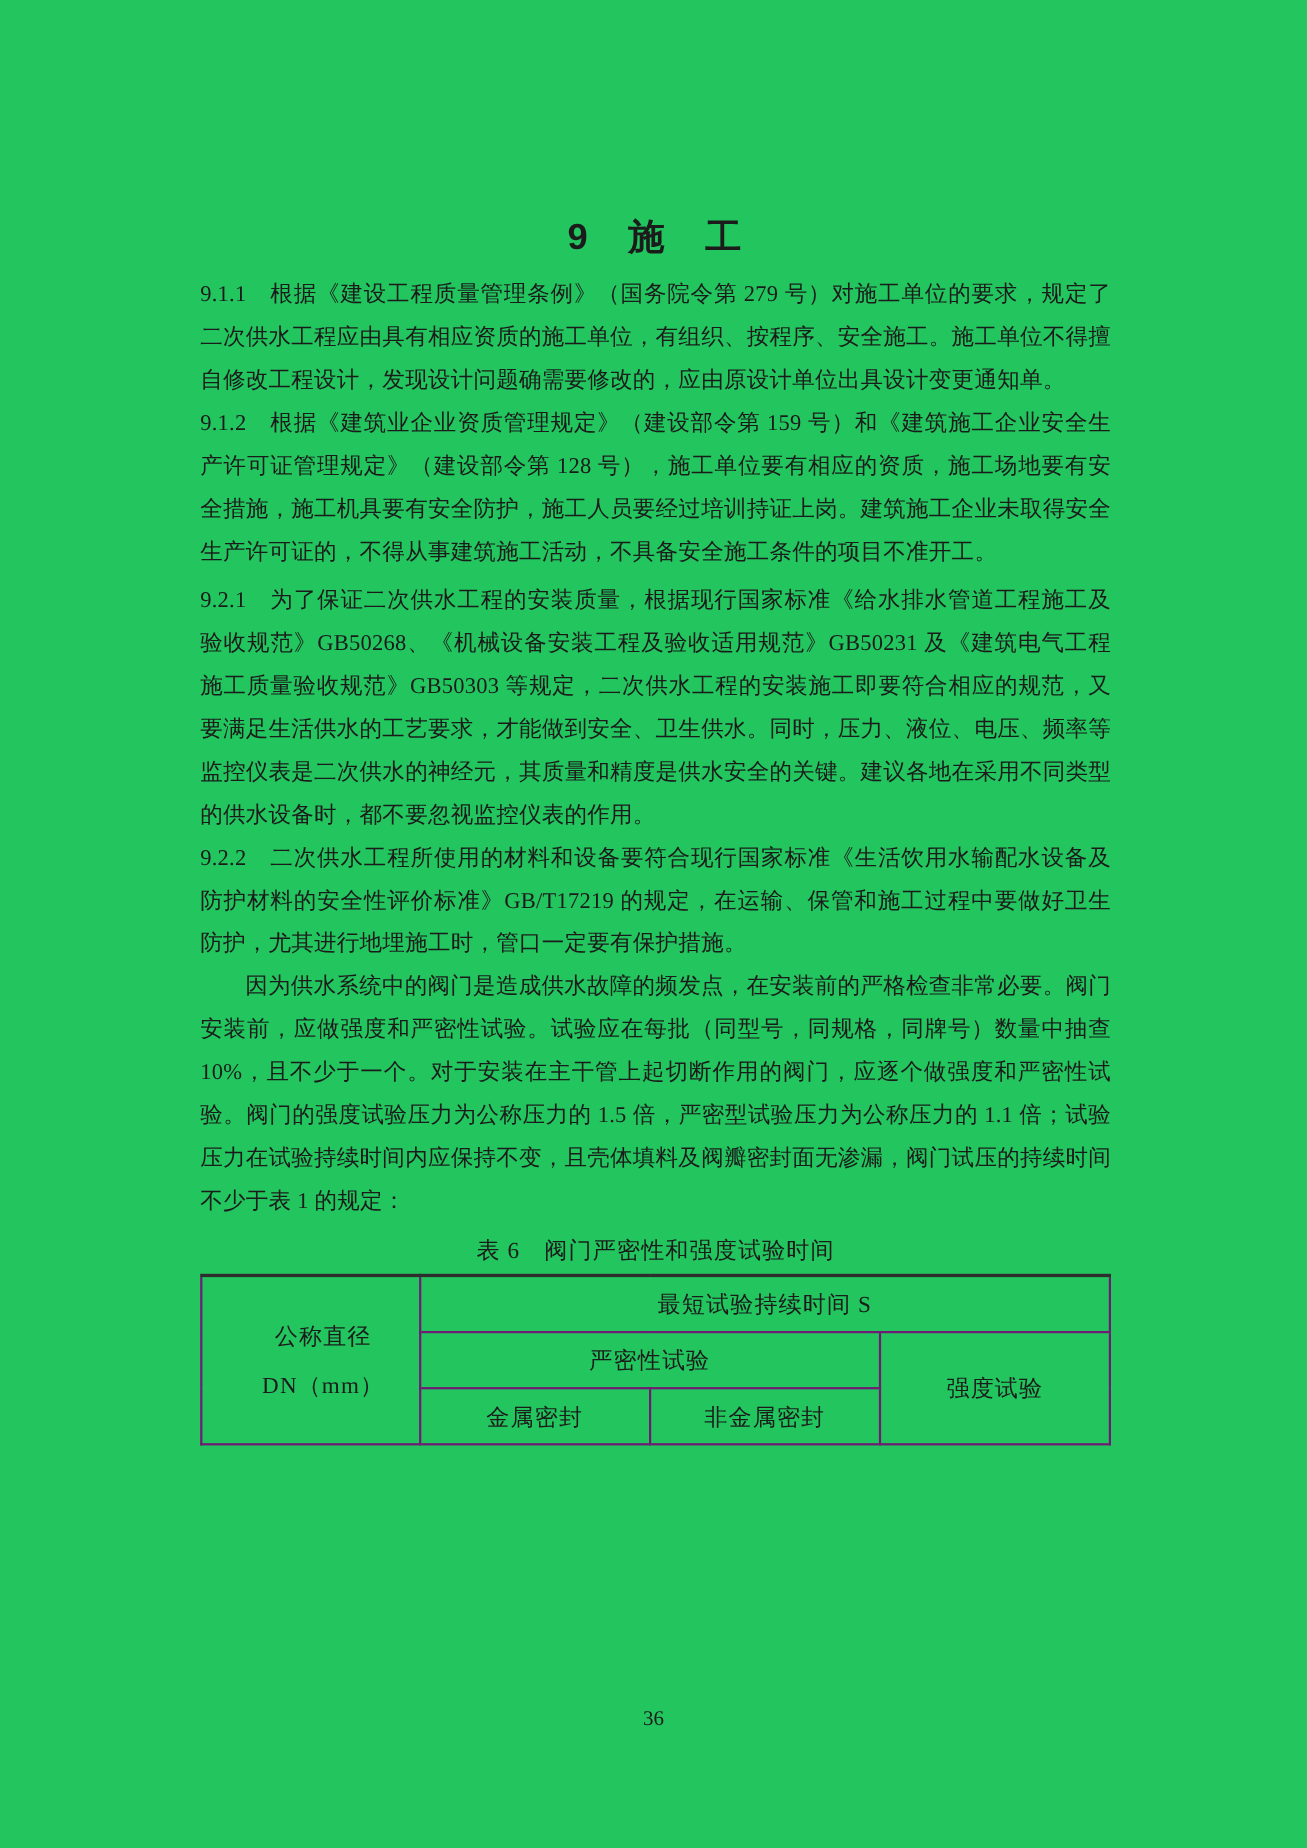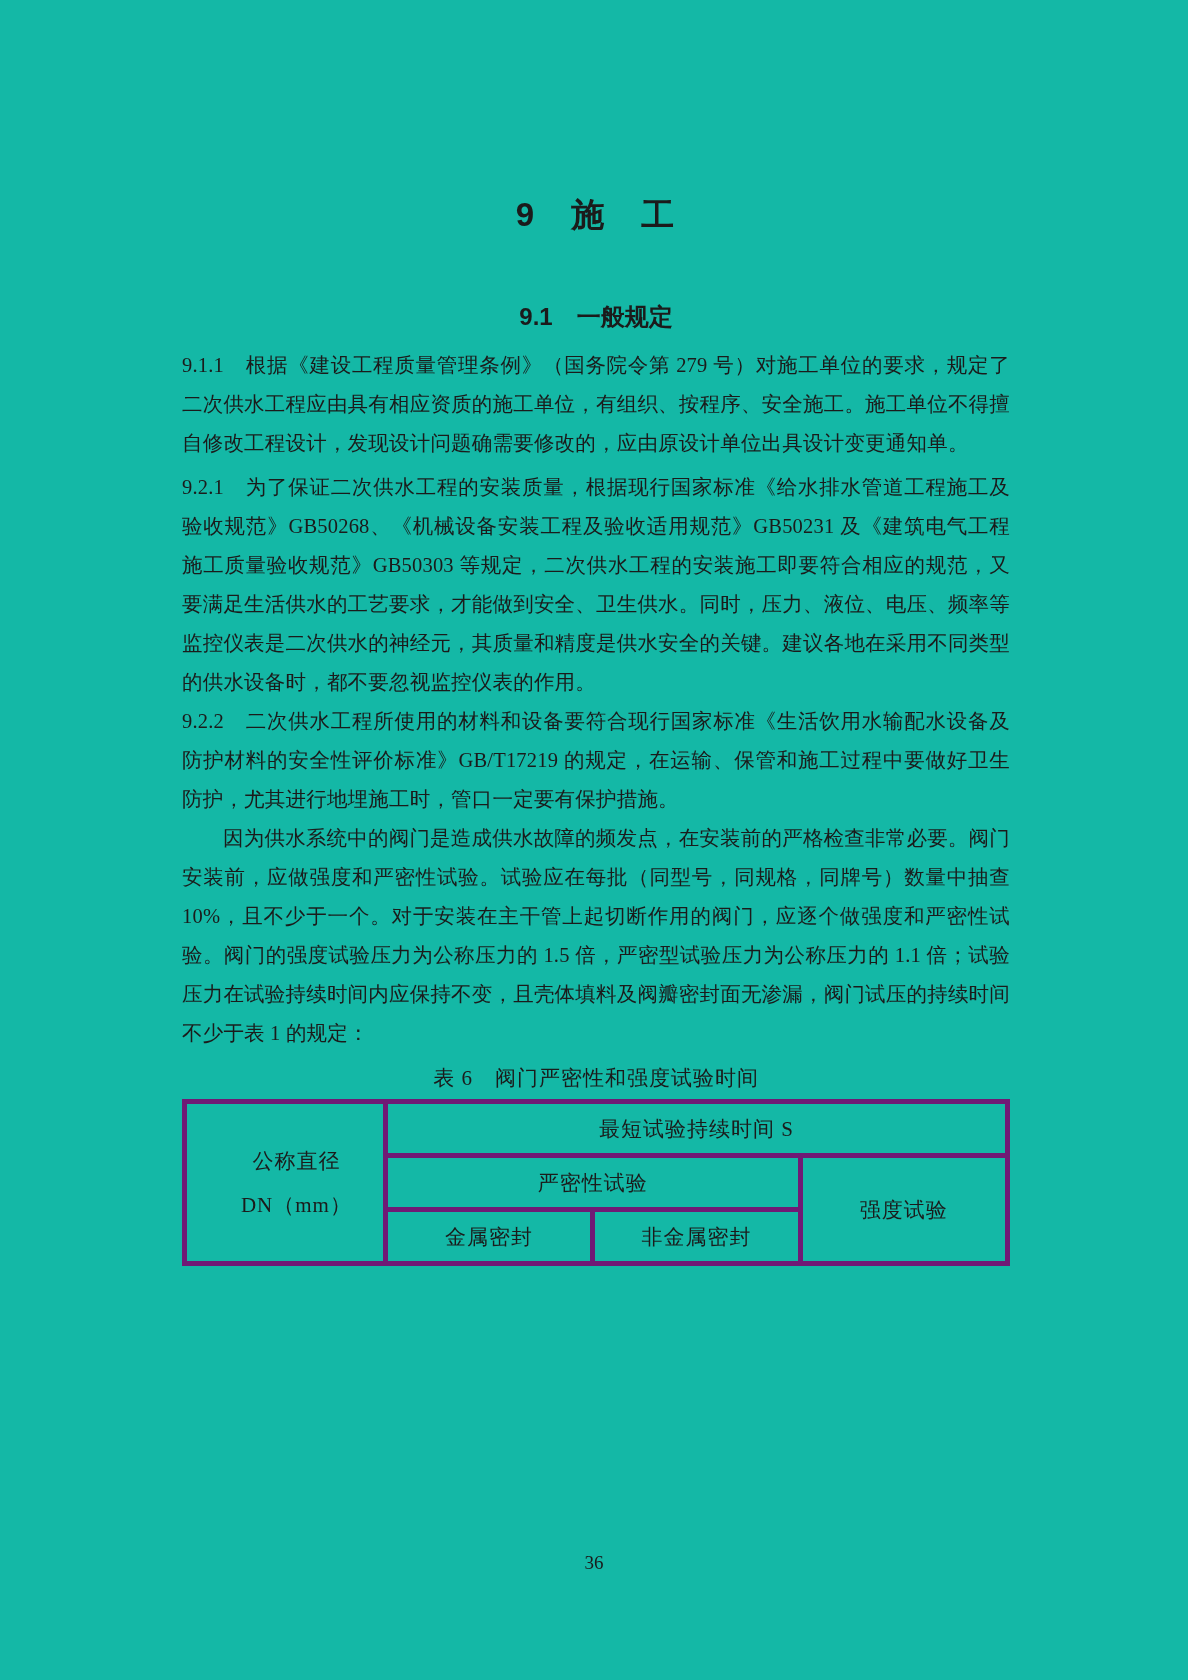--- a/index.html
+++ b/index.html
@@ -1,21 +1,21 @@
 <!DOCTYPE html>
 <html><head>
 <meta charset="utf-8">
 <style>
   html, body { margin: 0; padding: 0; background: #e8e8e8; }
   .page {
     position: relative;
     width: 1188px;
     height: 1680px;
     margin: 0 auto;
-    background: #14b8a6;
+    background: #22c55e;
     font-family: "Liberation Serif", serif;
     color: #1b1b1b;
     overflow: hidden;
   }
   .content {
     position: absolute;
     left: 182px;
     top: 0;
     width: 828px;
   }
@@ -54,21 +54,21 @@
     text-align: center;
     letter-spacing: 1px;
   }
   table.valve-table {
     margin-top: 4px;
     width: 100%;
     border-collapse: collapse;
     table-layout: fixed;
   }
   table.valve-table td {
-    border: 5px solid #701a75;
+    border: 2px solid #701a75;
     height: 49px;
     text-align: center;
     vertical-align: middle;
     font-size: 21px;
     letter-spacing: 1px;
     padding: 0;
   }
   table.valve-table { border: 2px solid #2e2e2e; border-top-width: 3px; }
   td.diameter-cell .line { display: block; line-height: 22px; padding-left: 23px; }
   td.diameter-cell .line + .line { margin-top: 22px; }
@@ -83,24 +83,24 @@
   }
 </style>
 </head>
 <body>
 
 <div class="page">
   <div class="content">
 
     <h1 class="chapter-title">9　施　工</h1>
 
-    <h2 class="section-heading">9.1　一般规定</h2>
 
     <p class="body-para first-after-heading">9.1.1　根据《建设工程质量管理条例》（国务院令第 279 号）对施工单位的要求，规定了二次供水工程应由具有相应资质的施工单位，有组织、按程序、安全施工。施工单位不得擅自修改工程设计，发现设计问题确需要修改的，应由原设计单位出具设计变更通知单。</p>
 
+    <p class="body-para">9.1.2　根据《建筑业企业资质管理规定》（建设部令第 159 号）和《建筑施工企业安全生产许可证管理规定》（建设部令第 128 号），施工单位要有相应的资质，施工场地要有安全措施，施工机具要有安全防护，施工人员要经过培训持证上岗。建筑施工企业未取得安全生产许可证的，不得从事建筑施工活动，不具备安全施工条件的项目不准开工。</p>
 
 
     <p class="body-para after-heading-2">9.2.1　为了保证二次供水工程的安装质量，根据现行国家标准《给水排水管道工程施工及验收规范》GB50268、《机械设备安装工程及验收适用规范》GB50231 及《建筑电气工程施工质量验收规范》GB50303 等规定，二次供水工程的安装施工即要符合相应的规范，又要满足生活供水的工艺要求，才能做到安全、卫生供水。同时，压力、液位、电压、频率等监控仪表是二次供水的神经元，其质量和精度是供水安全的关键。建议各地在采用不同类型的供水设备时，都不要忽视监控仪表的作用。</p>
 
     <p class="body-para">9.2.2　二次供水工程所使用的材料和设备要符合现行国家标准《生活饮用水输配水设备及防护材料的安全性评价标准》GB/T17219 的规定，在运输、保管和施工过程中要做好卫生防护，尤其进行地埋施工时，管口一定要有保护措施。</p>
 
     <p class="body-para indent">因为供水系统中的阀门是造成供水故障的频发点，在安装前的严格检查非常必要。阀门安装前，应做强度和严密性试验。试验应在每批（同型号，同规格，同牌号）数量中抽查 10%，且不少于一个。对于安装在主干管上起切断作用的阀门，应逐个做强度和严密性试验。阀门的强度试验压力为公称压力的 1.5 倍，严密型试验压力为公称压力的 1.1 倍；试验压力在试验持续时间内应保持不变，且壳体填料及阀瓣密封面无渗漏，阀门试压的持续时间不少于表 1 的规定：</p>
 
     <div class="table-caption">表 6　阀门严密性和强度试验时间</div>
 

